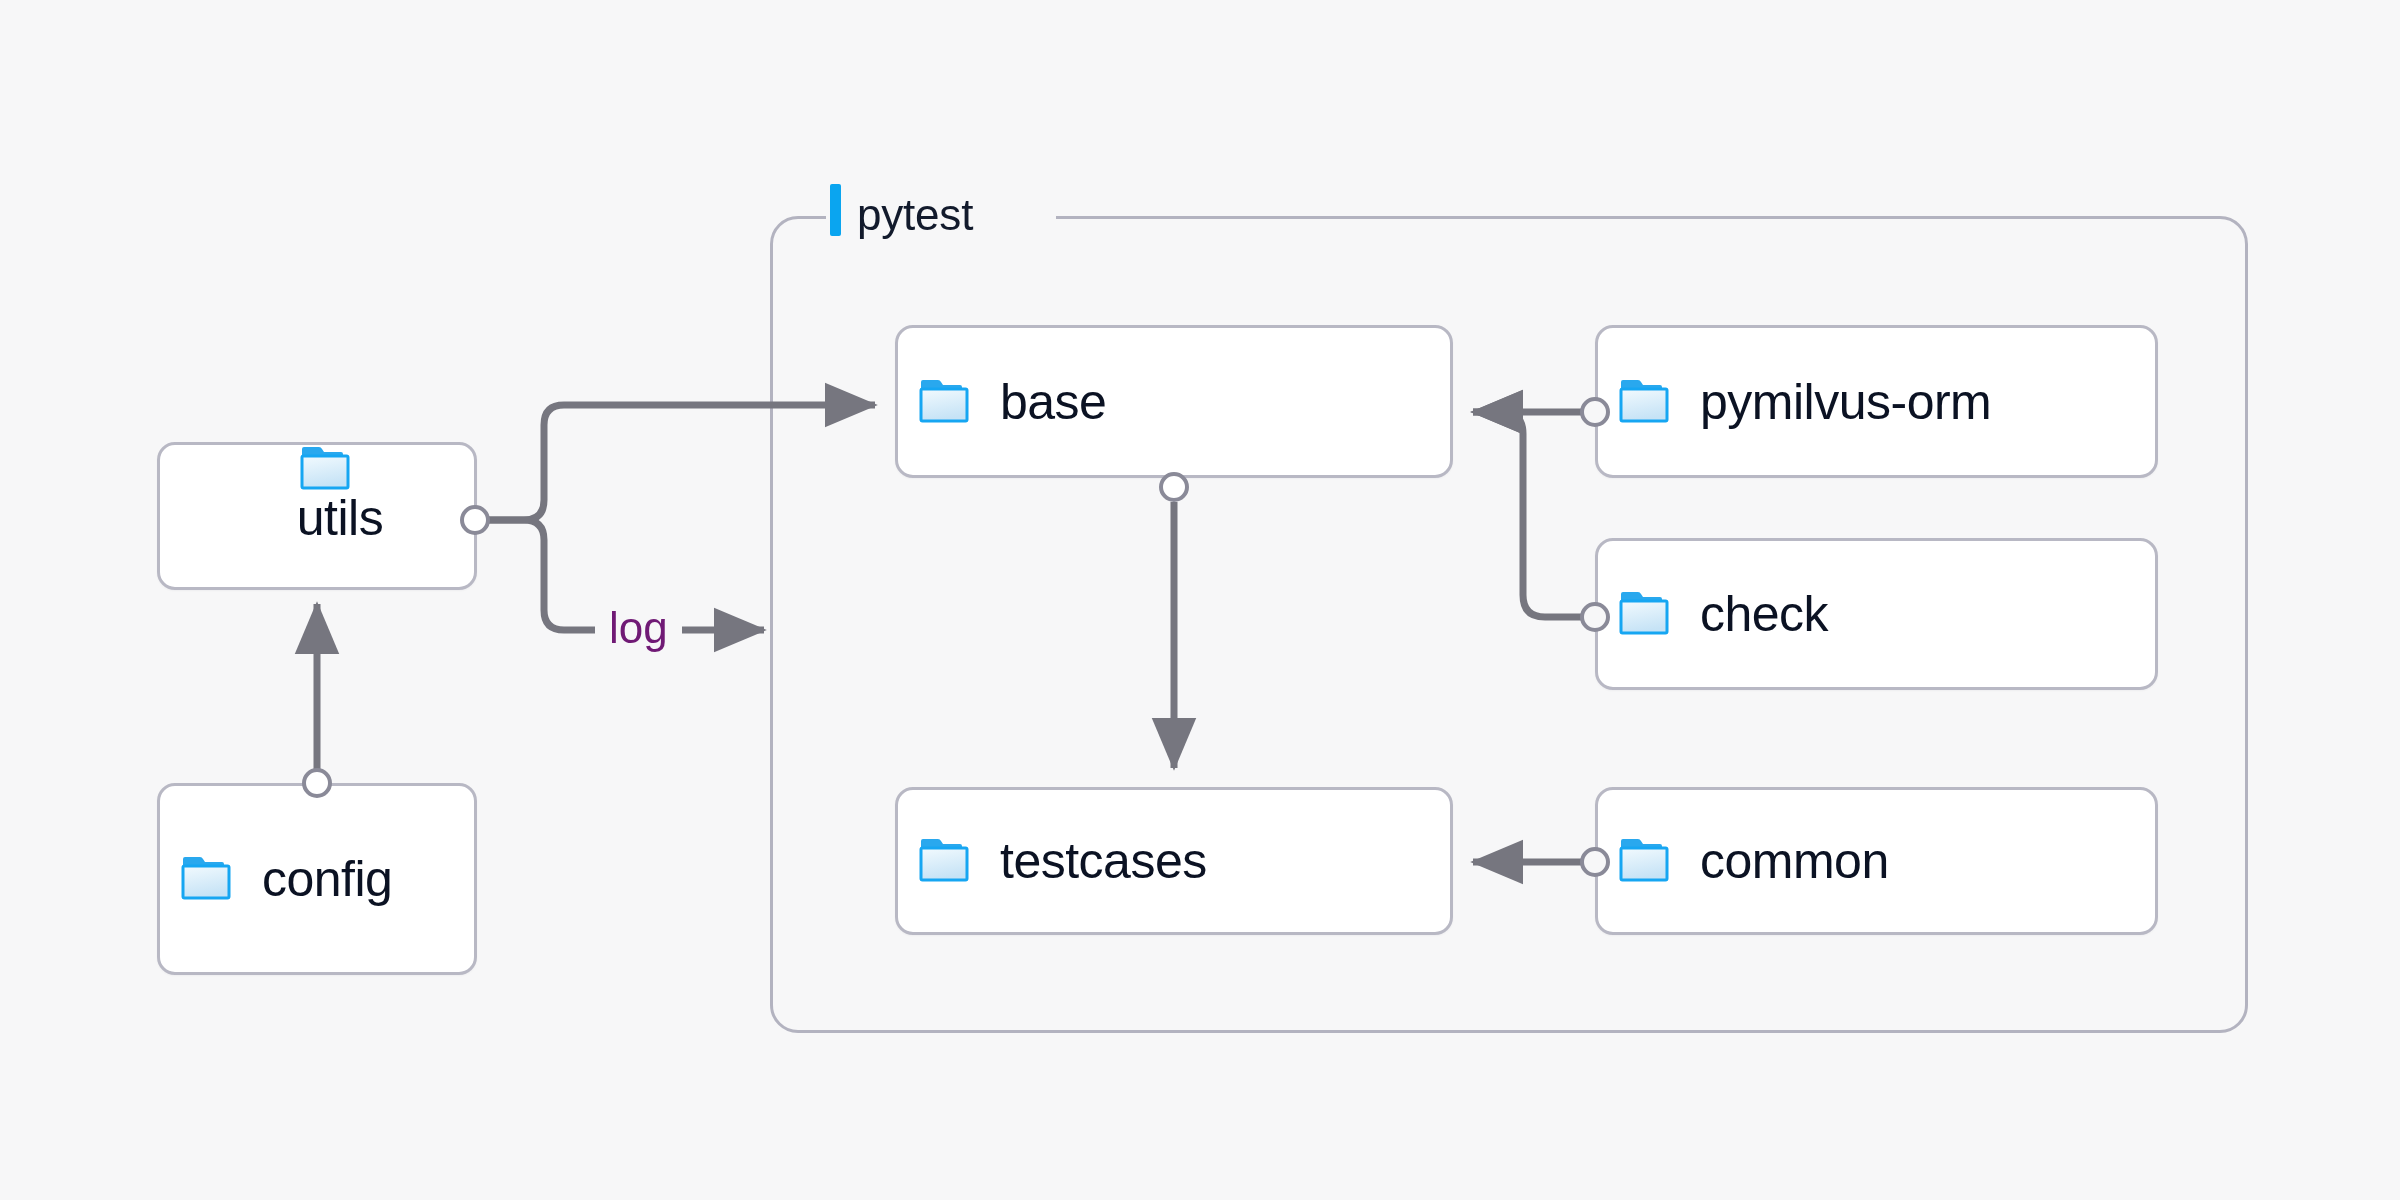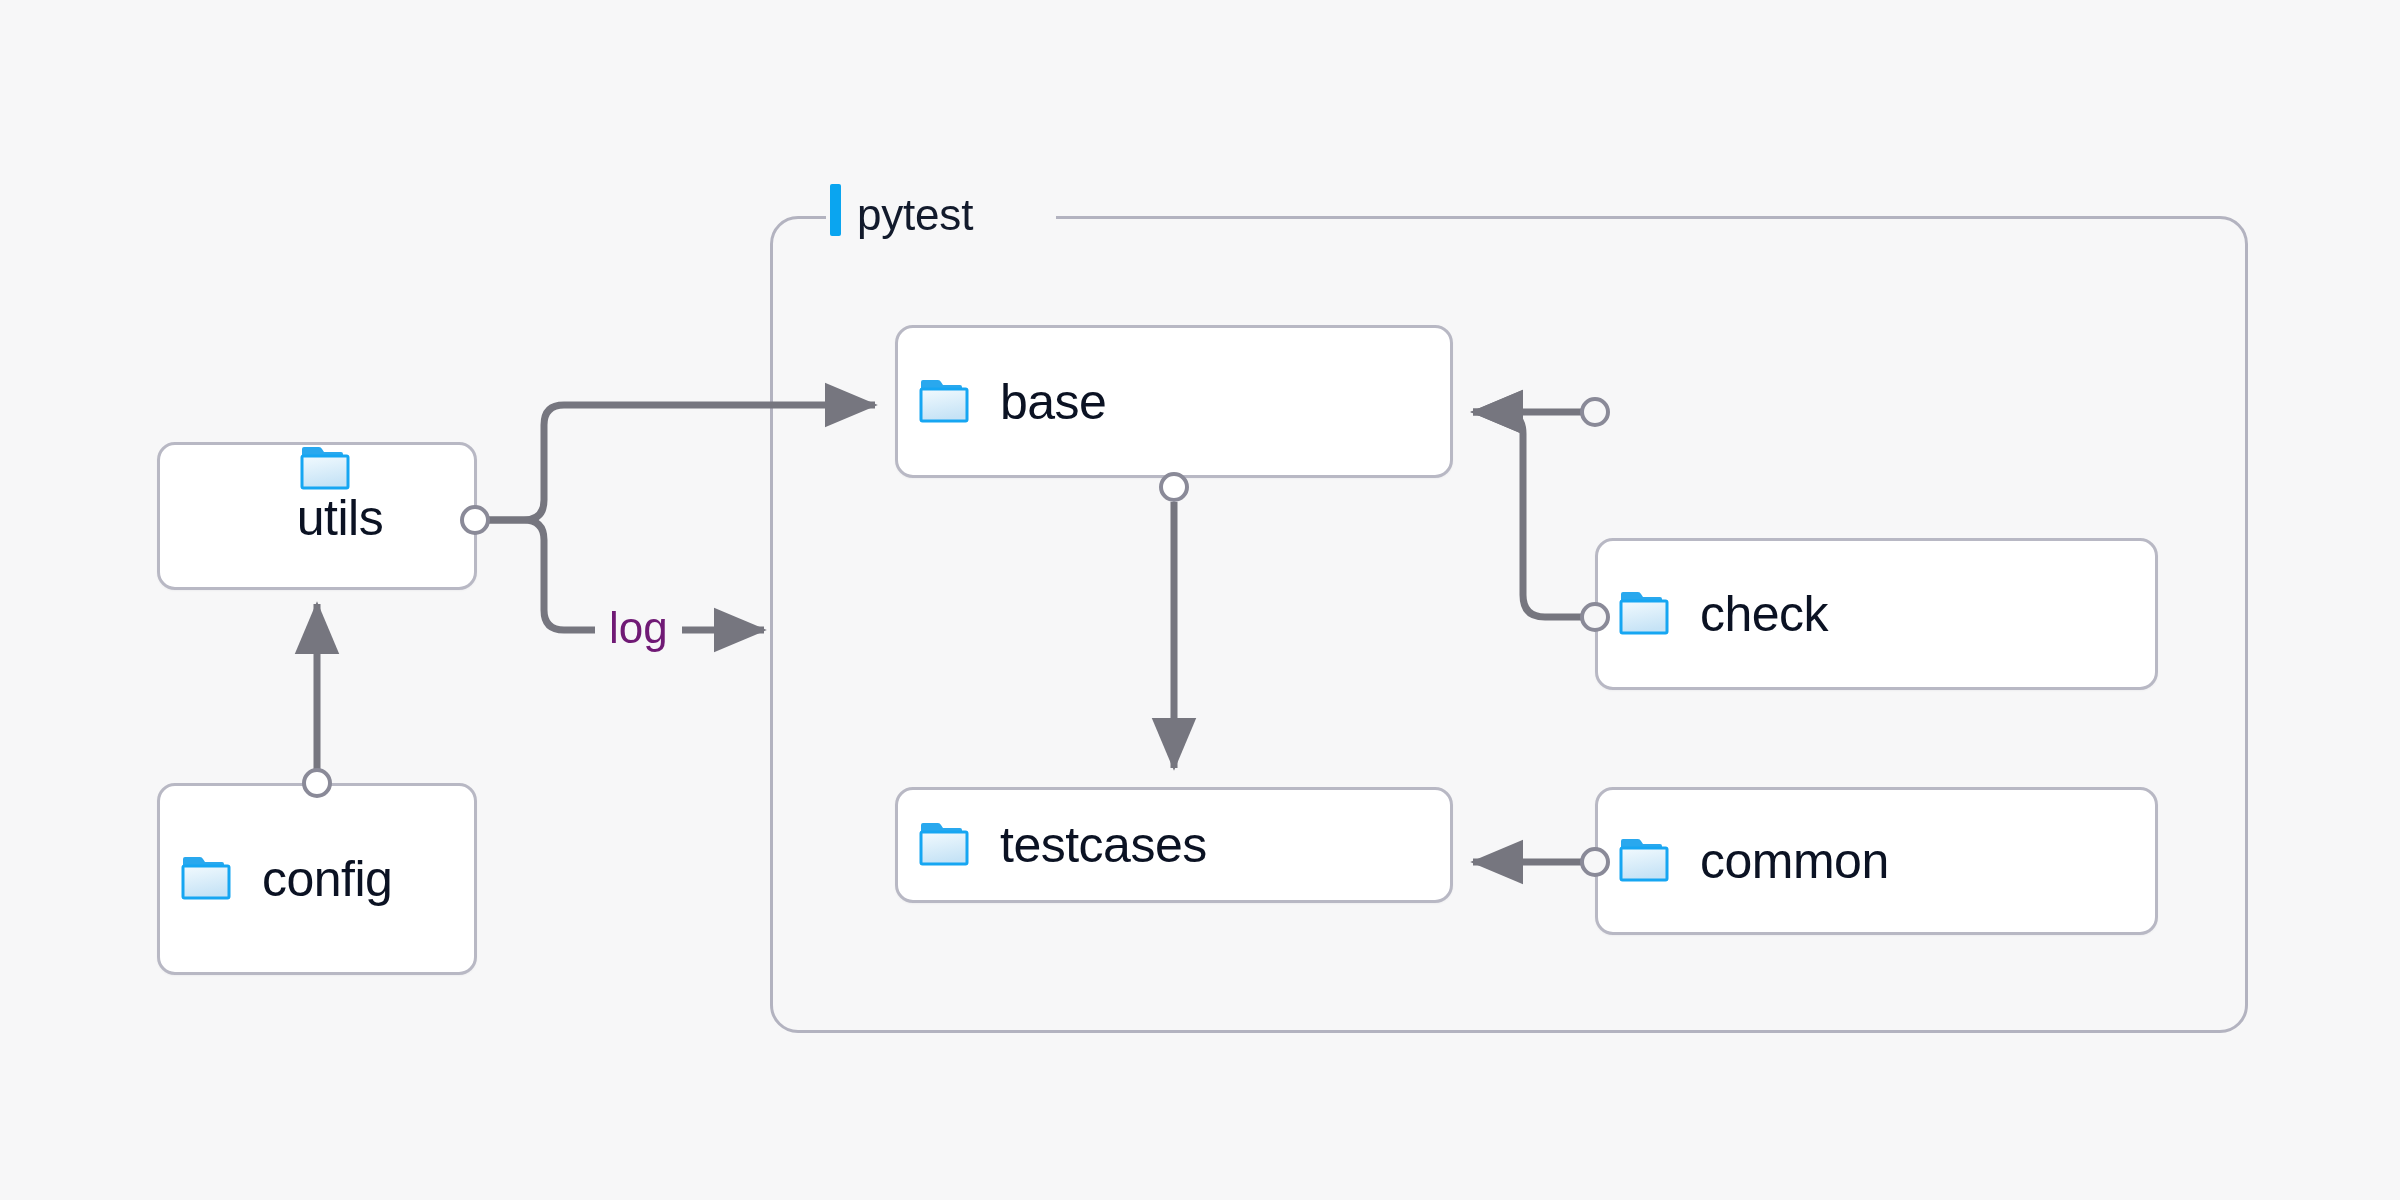--- a/index.html
+++ b/index.html
@@ -180,36 +180,51 @@
           </linearGradient>
         </defs>
         <path d="M3,8 L3,4 Q3,2 5,2 L20,2 Q22,2 23,4 L25,7 L42,7 Q44,7 44,9 L44,12 L3,12 Z" fill="#29a8ee"></path>
         <rect x="3" y="11" width="46" height="32" rx="1.5" fill="url(#fg3)" stroke="#16a6f2" stroke-width="3"></rect>
       </svg>
     </span>
     <span class="node-label">base</span>
   </div>
   <div class="port on-white" style="left:1159px; top:472px;"></div>
 
-  <div class="node" style="left:895px; top:787px; width:558px; height:116px;">
+  <div class="node" style="left:895px; top:787px; width:558px; height:148px;">
     <span class="folder-icon">
       <svg width="56" height="48" viewBox="0 0 56 48">
         <defs>
           <linearGradient id="fg4" x1="0" y1="0" x2="0.25" y2="1">
             <stop offset="0" stop-color="#f2fafe"></stop>
             <stop offset="1" stop-color="#c6e3f6"></stop>
           </linearGradient>
         </defs>
         <path d="M3,8 L3,4 Q3,2 5,2 L20,2 Q22,2 23,4 L25,7 L42,7 Q44,7 44,9 L44,12 L3,12 Z" fill="#29a8ee"></path>
         <rect x="3" y="11" width="46" height="32" rx="1.5" fill="url(#fg4)" stroke="#16a6f2" stroke-width="3"></rect>
       </svg>
     </span>
     <span class="node-label">testcases</span>
   </div>
 
+  <div class="node" style="left:1595px; top:325px; width:563px; height:153px;">
+    <span class="folder-icon">
+      <svg width="56" height="48" viewBox="0 0 56 48">
+        <defs>
+          <linearGradient id="fg5" x1="0" y1="0" x2="0.25" y2="1">
+            <stop offset="0" stop-color="#f2fafe"></stop>
+            <stop offset="1" stop-color="#c6e3f6"></stop>
+          </linearGradient>
+        </defs>
+        <path d="M3,8 L3,4 Q3,2 5,2 L20,2 Q22,2 23,4 L25,7 L42,7 Q44,7 44,9 L44,12 L3,12 Z" fill="#29a8ee"></path>
+        <rect x="3" y="11" width="46" height="32" rx="1.5" fill="url(#fg5)" stroke="#16a6f2" stroke-width="3"></rect>
+      </svg>
+    </span>
+    <span class="node-label">pymilvus-orm</span>
+  </div>
   <div class="port" style="left:1580px; top:397px;"></div>
 
   <div class="node" style="left:1595px; top:538px; width:563px; height:152px;">
     <span class="folder-icon">
       <svg width="56" height="48" viewBox="0 0 56 48">
         <defs>
           <linearGradient id="fg6" x1="0" y1="0" x2="0.25" y2="1">
             <stop offset="0" stop-color="#f2fafe"></stop>
             <stop offset="1" stop-color="#c6e3f6"></stop>
           </linearGradient>

